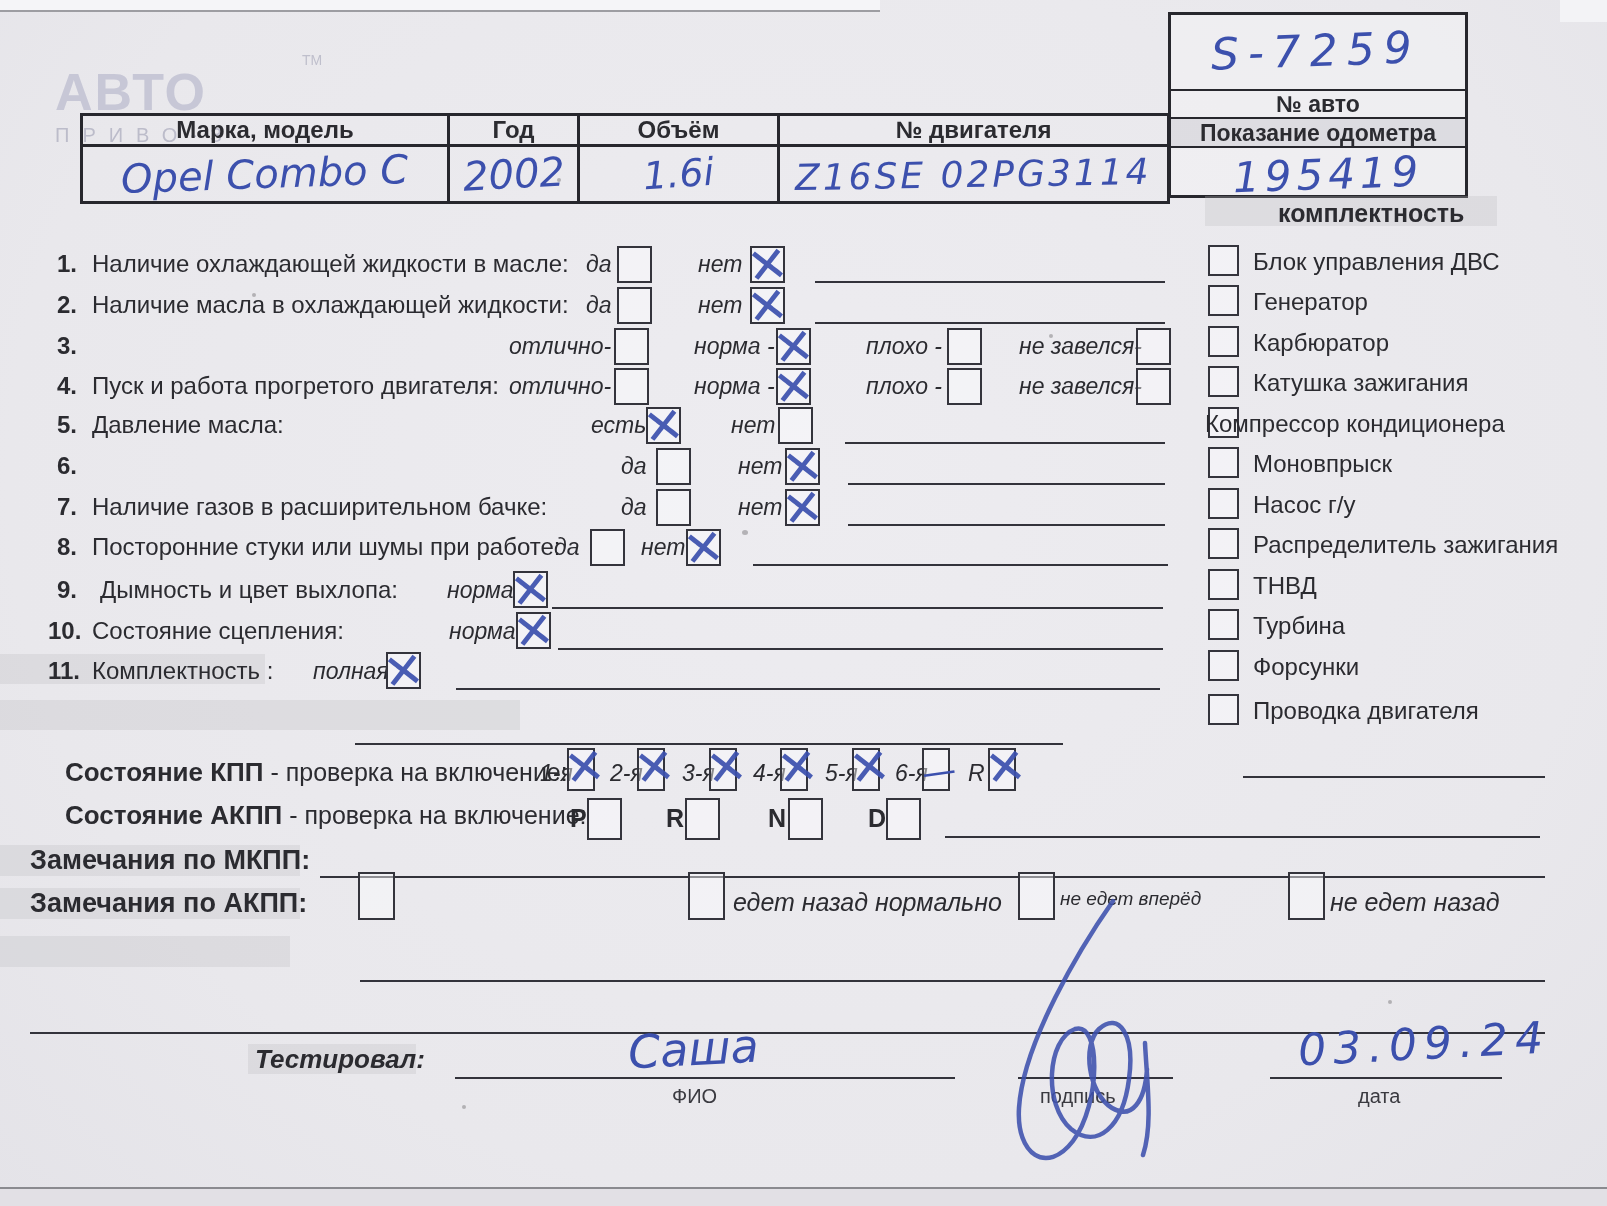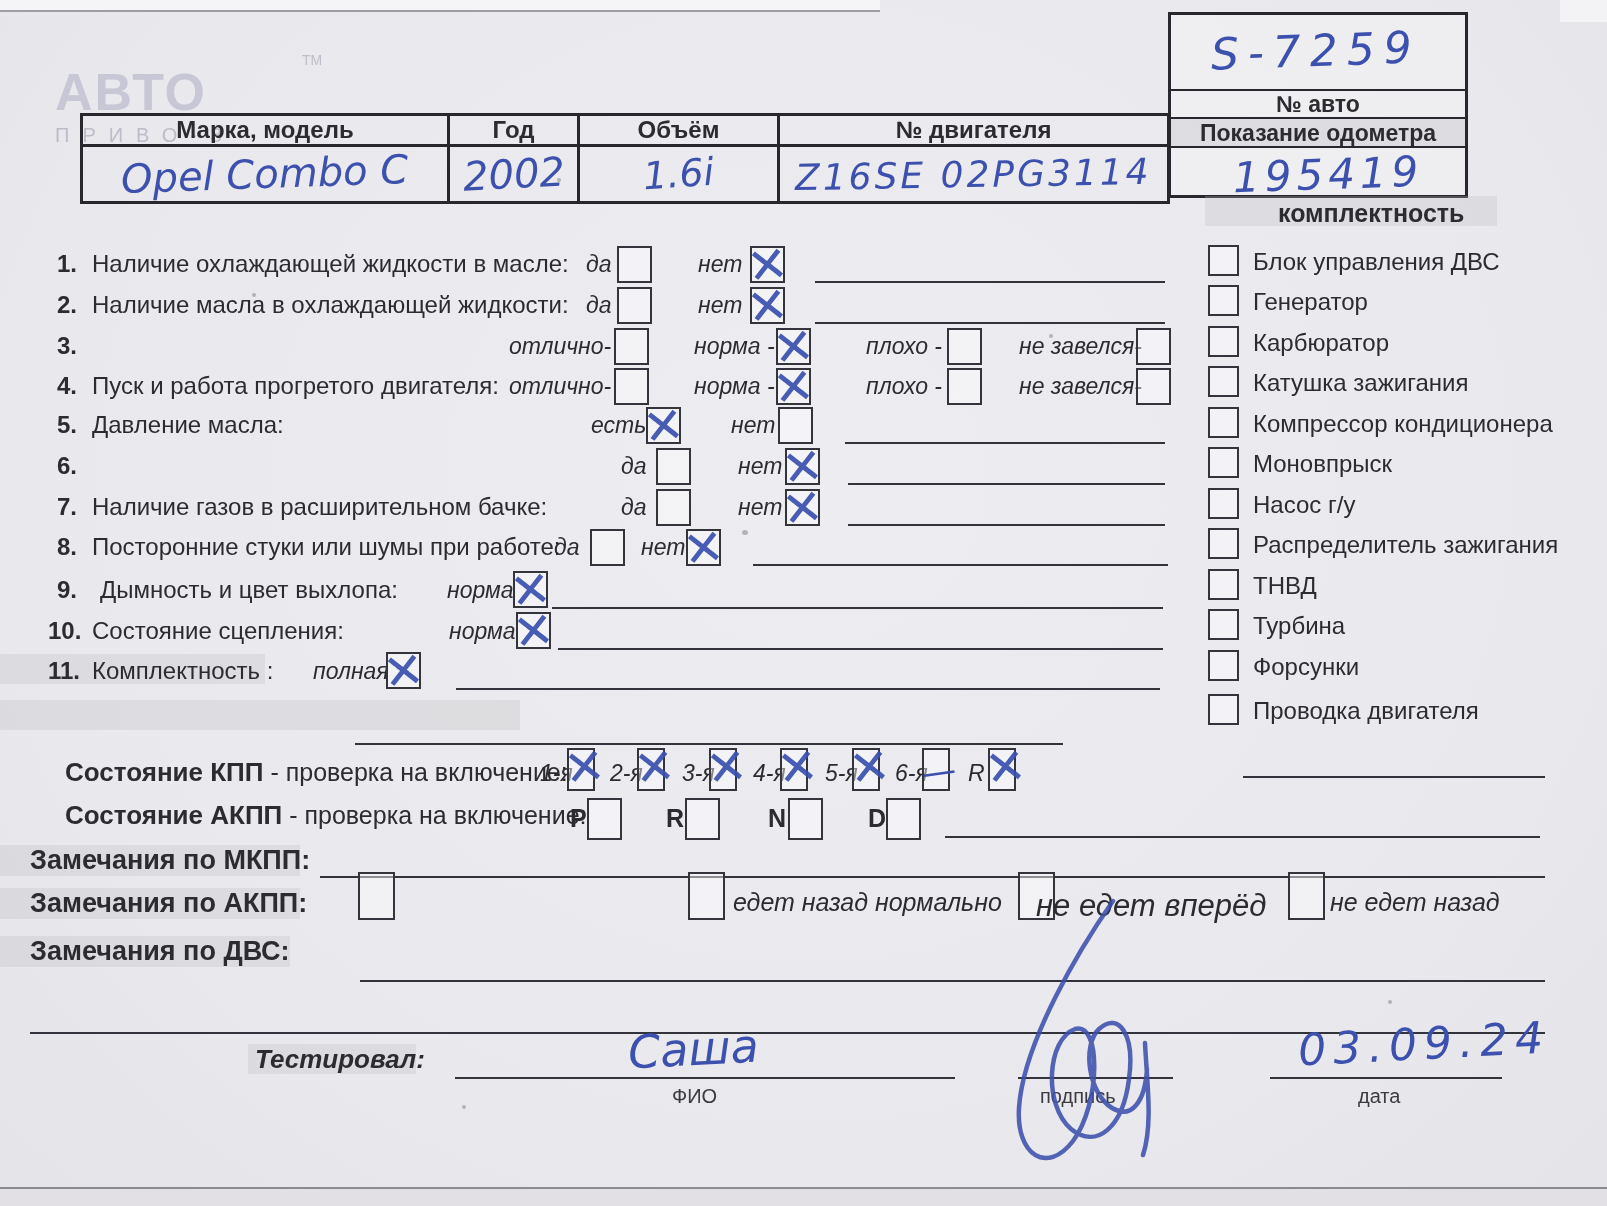--- a/index.html
+++ b/index.html
@@ -91,21 +91,21 @@
 
   <span class="cb" style="left:1208px;top:245px;width:31px;height:31px" data-mark=""></span>
   <span class="ql" style="left:1253px;top:248px">Блок управления ДВС</span>
   <span class="cb" style="left:1208px;top:285px;width:31px;height:31px" data-mark=""></span>
   <span class="ql" style="left:1253px;top:288px">Генератор</span>
   <span class="cb" style="left:1208px;top:326px;width:31px;height:31px" data-mark=""></span>
   <span class="ql" style="left:1253px;top:329px">Карбюратор</span>
   <span class="cb" style="left:1208px;top:366px;width:31px;height:31px" data-mark=""></span>
   <span class="ql" style="left:1253px;top:369px">Катушка зажигания</span>
   <span class="cb" style="left:1208px;top:407px;width:31px;height:31px" data-mark=""></span>
-  <span class="ql" style="left:1253px;top:410px">Компрессор кондиционера</span>
+  <span class="ql" style="left:1205px;top:410px">Компрессор кондиционера</span>
   <span class="cb" style="left:1208px;top:447px;width:31px;height:31px" data-mark=""></span>
   <span class="ql" style="left:1253px;top:450px">Моновпрыск</span>
   <span class="cb" style="left:1208px;top:488px;width:31px;height:31px" data-mark=""></span>
   <span class="ql" style="left:1253px;top:491px">Насос г/у</span>
   <span class="cb" style="left:1208px;top:528px;width:31px;height:31px" data-mark=""></span>
   <span class="ql" style="left:1253px;top:531px">Распределитель зажигания</span>
   <span class="cb" style="left:1208px;top:569px;width:31px;height:31px" data-mark=""></span>
   <span class="ql" style="left:1253px;top:572px">ТНВД</span>
   <span class="cb" style="left:1208px;top:609px;width:31px;height:31px" data-mark=""></span>
   <span class="ql" style="left:1253px;top:612px">Турбина</span>
@@ -239,26 +239,25 @@
   <div class="band" style="left:0;top:845px;width:300px;height:31px"></div>
   <span class="sect" style="left:30px;top:845px">Замечания по МКПП:</span>
   <span class="line" style="left:320px;top:876px;width:1225px"></span>
 
   <div class="band" style="left:0;top:888px;width:300px;height:31px"></div>
   <span class="sect" style="left:30px;top:888px">Замечания по АКПП:</span>
   <span class="cb" style="left:358px;top:872px;width:37px;height:48px" data-mark=""></span>
   <span class="cb" style="left:688px;top:872px;width:37px;height:48px" data-mark=""></span>
   <span class="opt" style="left:733px;top:888px;font-size:25px">едет назад нормально</span>
   <span class="cb" style="left:1018px;top:872px;width:37px;height:48px" data-mark=""></span>
-  <span class="opt" style="left:1036px;top:888px;font-size:31px">не едет вперёд</span>
+  <span class="opt" style="left:1060px;top:888px;font-size:19px">не едет вперёд</span>
   <span class="cb" style="left:1288px;top:872px;width:37px;height:48px" data-mark=""></span>
   <span class="opt" style="left:1330px;top:888px;font-size:25px">не едет назад</span>
 
   <div class="band" style="left:0;top:936px;width:290px;height:31px"></div>
-  <span class="sect" style="left:30px;top:936px">Замечания по ДВС:</span>
   <span class="line" style="left:360px;top:980px;width:1185px"></span>
   <span class="line" style="left:30px;top:1032px;width:1515px"></span>
 
   <div class="band" style="left:248px;top:1044px;width:168px;height:30px"></div>
   <span class="sect" style="left:255px;top:1044px;font-style:italic;font-size:26px">Тестировал:</span>
   <span class="hw" style="left:628px;top:1022px;font-size:46px;transform:rotate(-3deg)">Саша</span>
   <span class="line" style="left:455px;top:1077px;width:500px"></span>
   <span class="lab" style="left:672px;top:1085px">ФИО</span>
 
   <span class="line" style="left:1018px;top:1077px;width:155px"></span>

